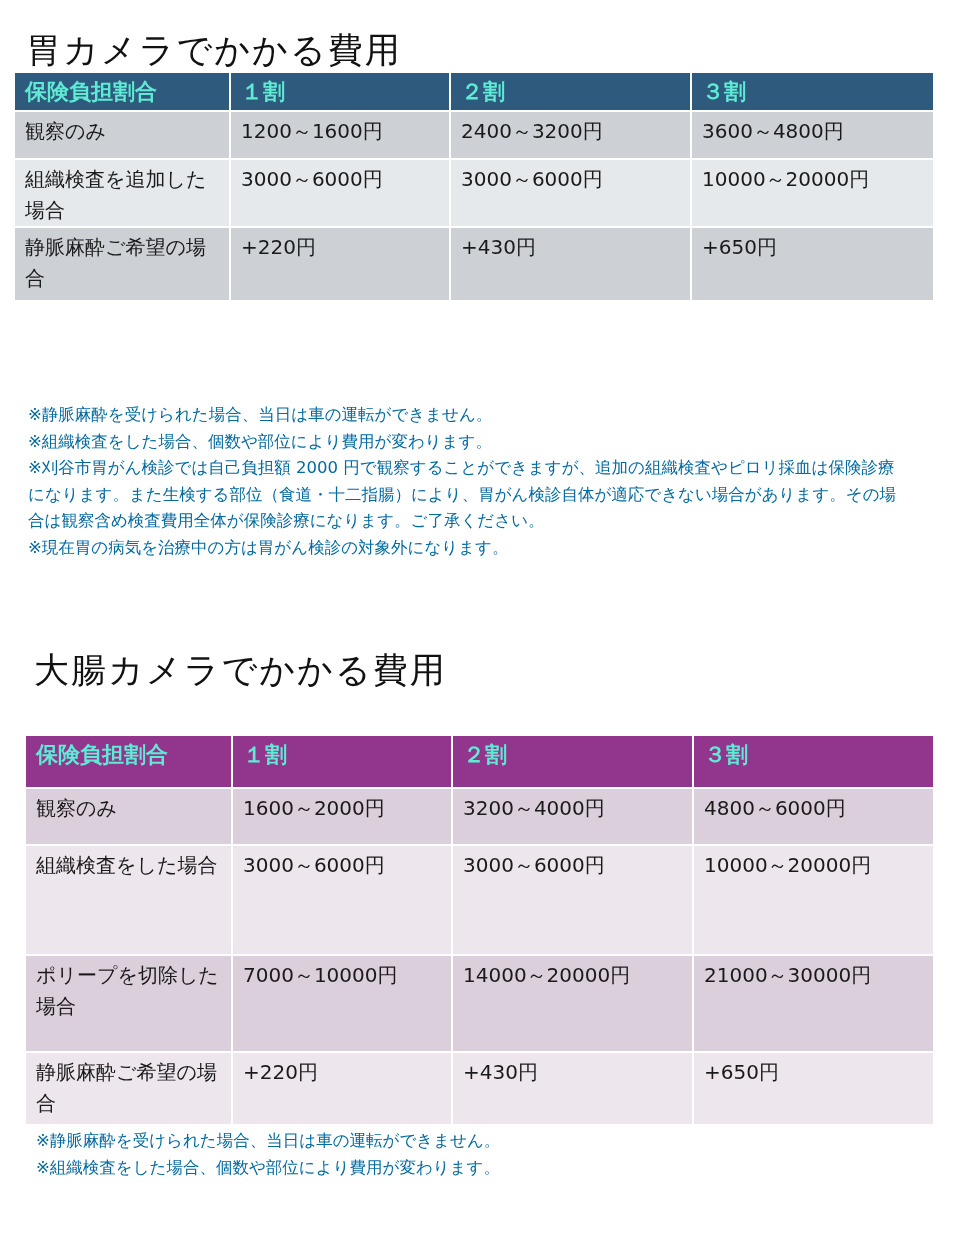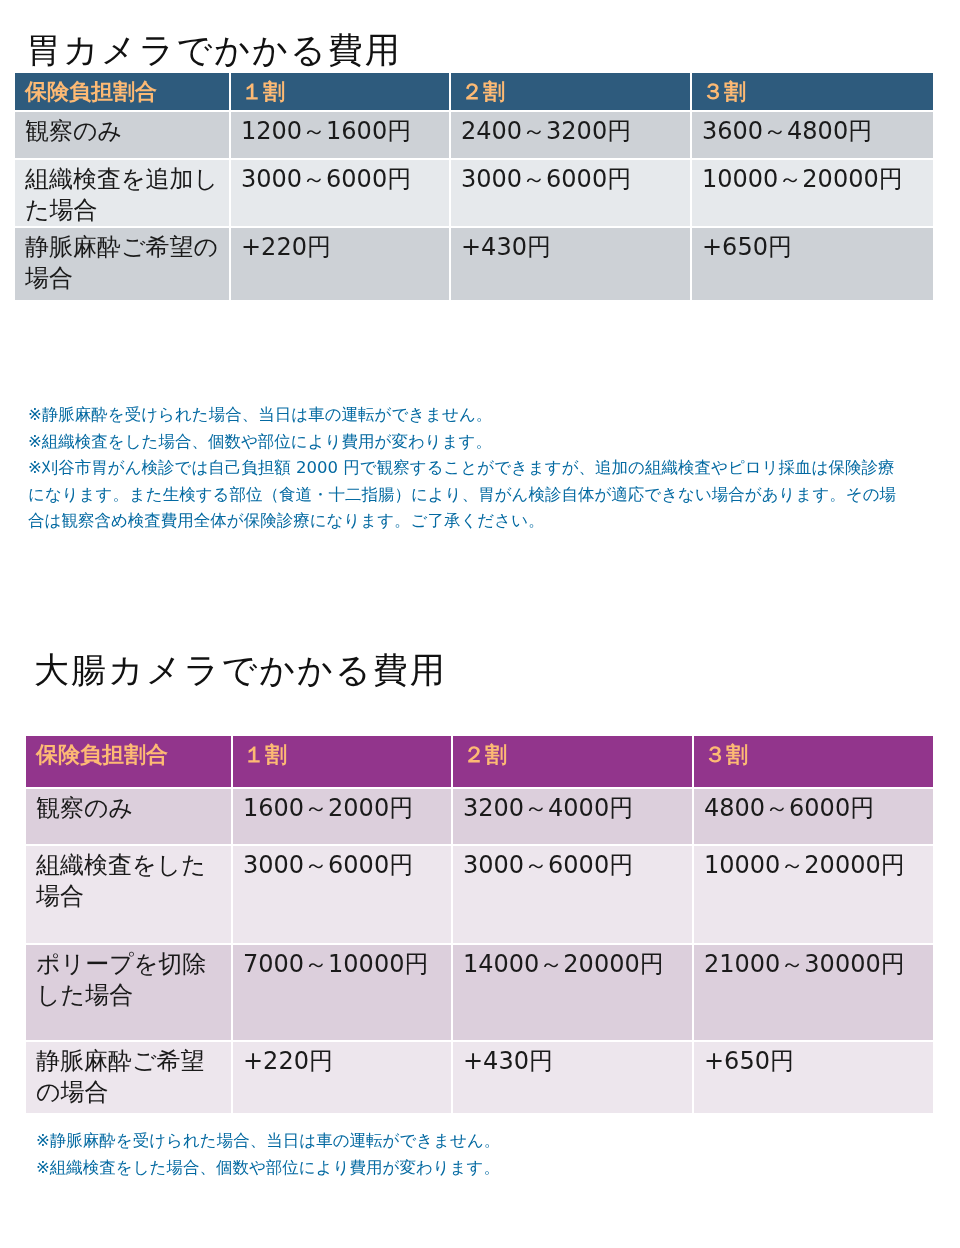--- a/index.html
+++ b/index.html
@@ -3,22 +3,22 @@
 <meta charset="utf-8">
 <style>
   html, body { margin:0; padding:0; background:#ffffff; }
   body { width:960px; height:1248px; position:relative; overflow:hidden;
          font-family:"DejaVu Sans", "Liberation Sans", sans-serif; color:#1a1a1a; }
   .title { position:absolute; font-size:35px; font-weight:300; color:#111; letter-spacing:2px; white-space:nowrap;margin-top:15px; }
   .t1 { left:26px; top:12px; }
   .t2 { left:34px; top:632px; }
   .tbl { position:absolute; border-collapse:collapse; table-layout:fixed; }
   .tbl td, .tbl th { border:2px solid #ffffff; vertical-align:top; text-align:left;
-                     padding:4px 10px 0 10px; font-size:24px; line-height:31px; }
-  .tbl th { color:#fdba74; font-weight:bold; font-size:22px; padding-top:3px; }
+                     padding:4px 10px 0 10px; font-size:20px; line-height:31px; }
+  .tbl th { color:#5eead4; font-weight:bold; font-size:22px; padding-top:3px; }
   .tb1 { left:13px; top:71px; width:920px; }
   .tb1 th { background:#2e5b7d; height:34px; }
   .tb1 tr.odd td { background:#cdd1d6; }
   .tb1 tr.even td { background:#e6e9ec; }
   .tb2 { left:24px; top:734px; width:909px; }
   .tb2 th { background:#92358c; height:48px; }
   .tb2 tr.odd td { background:#dccfdc; }
   .tb2 tr.even td { background:#ede6ed; }
   .notes { position:absolute; left:28px; font-size:16.5px; line-height:26.5px; color:#0369a1; }
   .n1 { top:402px; width:880px; }
@@ -62,20 +62,21 @@
     <td>+430円</td>
     <td>+650円</td>
   </tr>
 </tbody>
   </table>
 
 <div class="notes n1">
   <p>※静脈麻酔を受けられた場合、当日は車の運転ができません。</p>
   <p>※組織検査をした場合、個数や部位により費用が変わります。</p>
   <p>※刈谷市胃がん検診では自己負担額 2000 円で観察することができますが、追加の組織検査やピロリ採血は保険診療になります。また生検する部位（食道・十二指腸）により、胃がん検診自体が適応できない場合があります。その場合は観察含め検査費用全体が保険診療になります。ご了承ください。</p>
+  <p>※現在胃の病気を治療中の方は胃がん検診の対象外になります。</p>
 </div>
 
 <div class="title t2">大腸カメラでかかる費用</div>
 
 <table class="tbl tb2">
   <colgroup>
       <col style="width:207px">
       <col style="width:220px">
       <col style="width:241px">
       <col style="width:241px">
@@ -86,21 +87,21 @@
     <th>１割</th>
     <th>２割</th>
     <th>３割</th>
   </tr>
   <tr class="odd" style="height:57px">
     <td>観察のみ</td>
     <td>1600～2000円</td>
     <td>3200～4000円</td>
     <td>4800～6000円</td>
   </tr>
-  <tr class="even" style="height:99px">
+  <tr class="even" style="height:110px">
     <td>組織検査をした場合</td>
     <td>3000～6000円</td>
     <td>3000～6000円</td>
     <td>10000～20000円</td>
   </tr>
   <tr class="odd" style="height:97px">
     <td>ポリープを切除した場合</td>
     <td>7000～10000円</td>
     <td>14000～20000円</td>
     <td>21000～30000円</td>

